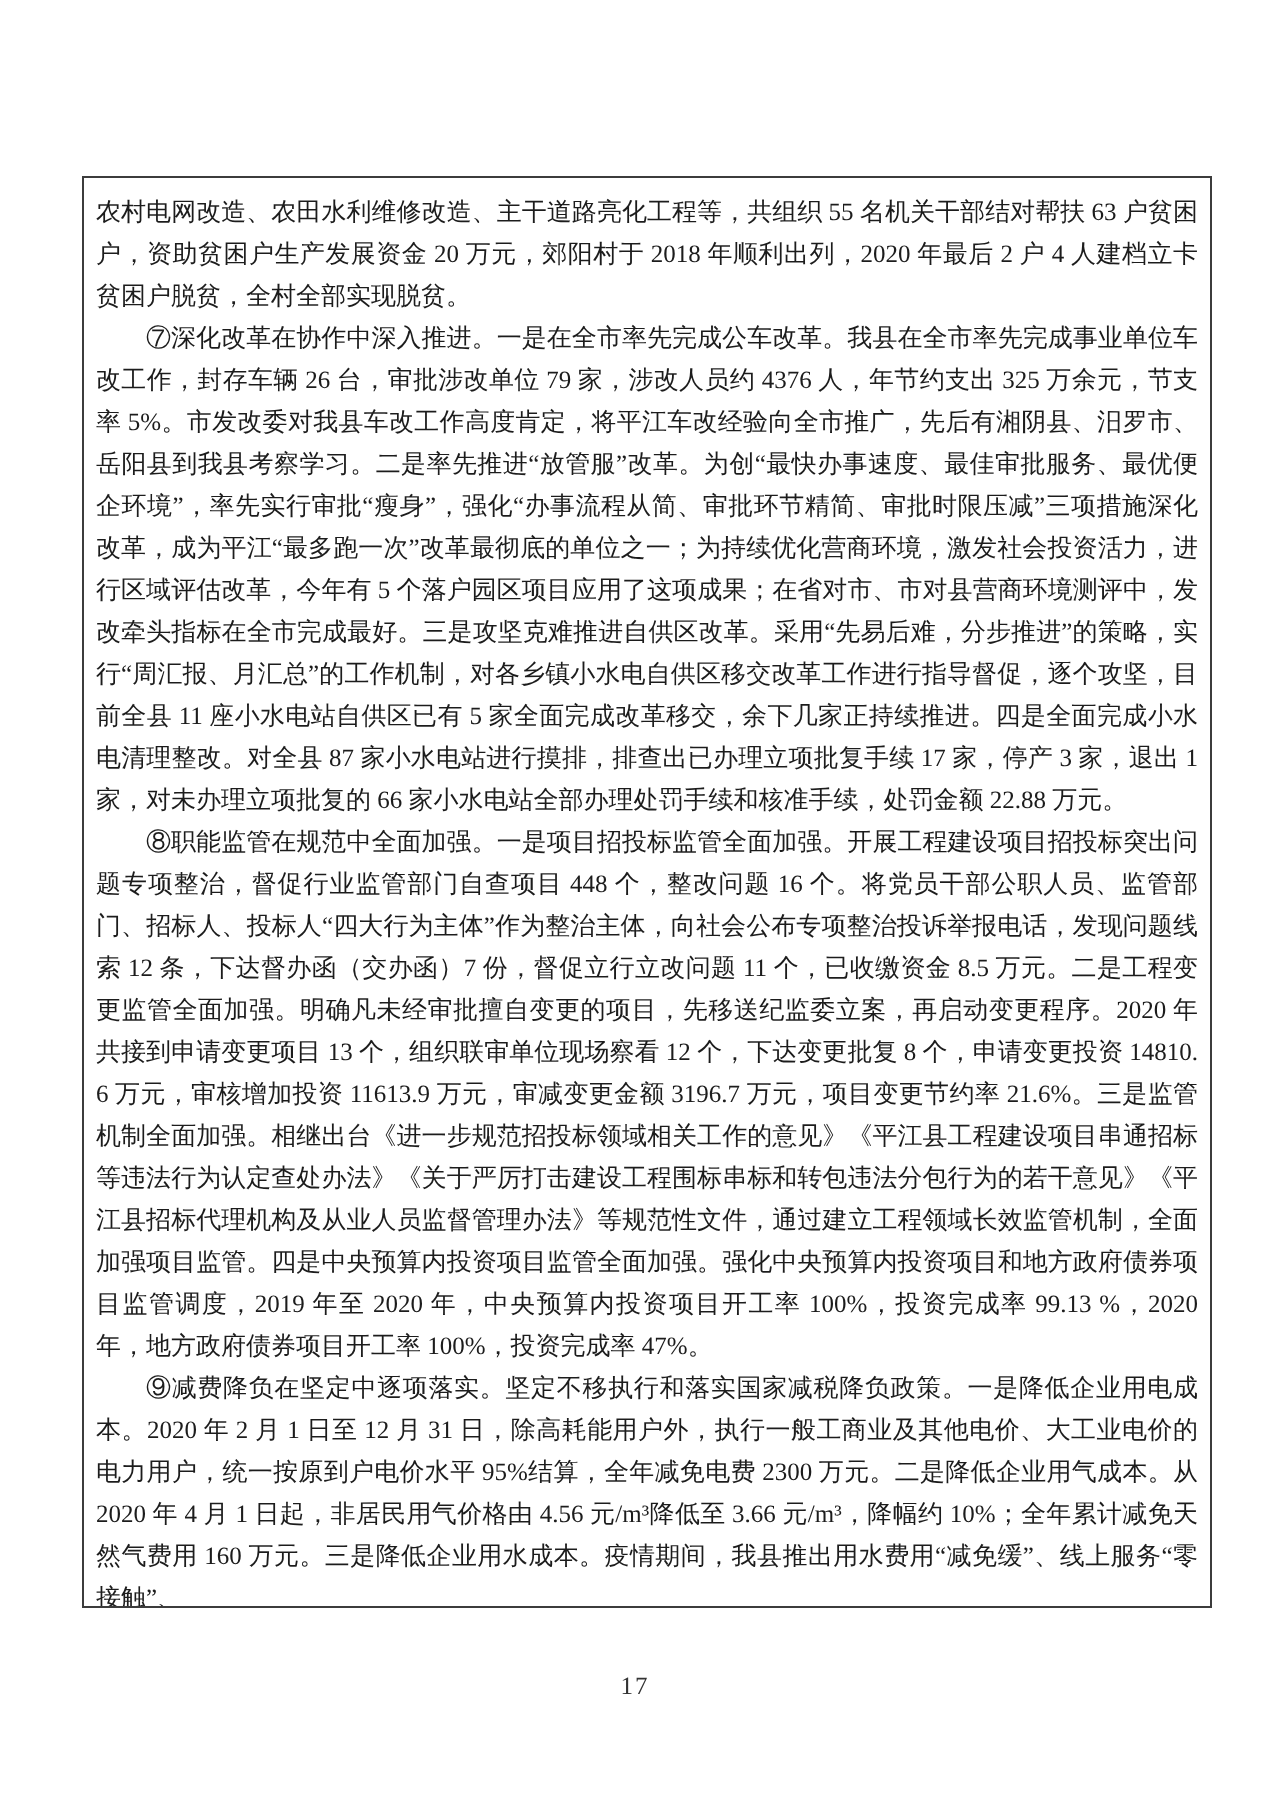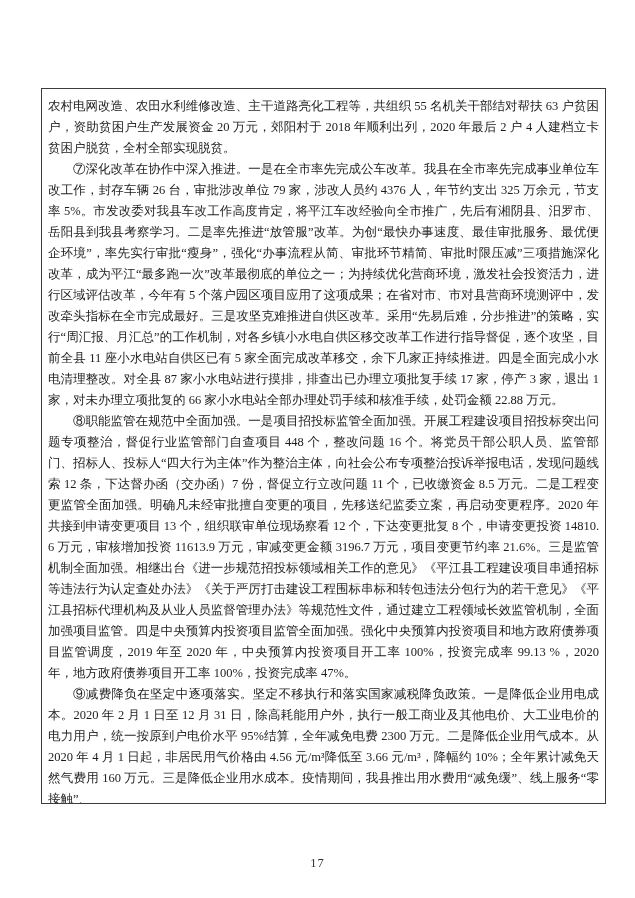--- a/index.html
+++ b/index.html
@@ -36,21 +36,20 @@
   }
   .content-box p.indent{ text-indent:2em; }
   .page-number{
     position:absolute;
     left:0;top:836px;
     width:100%;
     text-align:center;
     font-size:12.5px;
     color:var(--pagenum-color);
     letter-spacing:1px;
-    margin-top:20px;
   }
 </style>
 </head>
 <body>
 
 <div class="content-box">
   <p>农村电网改造、农田水利维修改造、主干道路亮化工程等，共组织 55 名机关干部结对帮扶 63 户贫困户，资助贫困户生产发展资金 20 万元，郊阳村于 2018 年顺利出列，2020 年最后 2 户 4 人建档立卡贫困户脱贫，全村全部实现脱贫。</p>
   <p class="indent">⑦深化改革在协作中深入推进。一是在全市率先完成公车改革。我县在全市率先完成事业单位车改工作，封存车辆 26 台，审批涉改单位 79 家，涉改人员约 4376 人，年节约支出 325 万余元，节支率 5%。市发改委对我县车改工作高度肯定，将平江车改经验向全市推广，先后有湘阴县、汨罗市、岳阳县到我县考察学习。二是率先推进“放管服”改革。为创“最快办事速度、最佳审批服务、最优便企环境”，率先实行审批“瘦身”，强化“办事流程从简、审批环节精简、审批时限压减”三项措施深化改革，成为平江“最多跑一次”改革最彻底的单位之一；为持续优化营商环境，激发社会投资活力，进行区域评估改革，今年有 5 个落户园区项目应用了这项成果；在省对市、市对县营商环境测评中，发改牵头指标在全市完成最好。三是攻坚克难推进自供区改革。采用“先易后难，分步推进”的策略，实行“周汇报、月汇总”的工作机制，对各乡镇小水电自供区移交改革工作进行指导督促，逐个攻坚，目前全县 11 座小水电站自供区已有 5 家全面完成改革移交，余下几家正持续推进。四是全面完成小水电清理整改。对全县 87 家小水电站进行摸排，排查出已办理立项批复手续 17 家，停产 3 家，退出 1 家，对未办理立项批复的 66 家小水电站全部办理处罚手续和核准手续，处罚金额 22.88 万元。</p>
   <p class="indent">⑧职能监管在规范中全面加强。一是项目招投标监管全面加强。开展工程建设项目招投标突出问题专项整治，督促行业监管部门自查项目 448 个，整改问题 16 个。将党员干部公职人员、监管部门、招标人、投标人“四大行为主体”作为整治主体，向社会公布专项整治投诉举报电话，发现问题线索 12 条，下达督办函（交办函）7 份，督促立行立改问题 11 个，已收缴资金 8.5 万元。二是工程变更监管全面加强。明确凡未经审批擅自变更的项目，先移送纪监委立案，再启动变更程序。2020 年共接到申请变更项目 13 个，组织联审单位现场察看 12 个，下达变更批复 8 个，申请变更投资 14810.6 万元，审核增加投资 11613.9 万元，审减变更金额 3196.7 万元，项目变更节约率 21.6%。三是监管机制全面加强。相继出台《进一步规范招投标领域相关工作的意见》《平江县工程建设项目串通招标等违法行为认定查处办法》《关于严厉打击建设工程围标串标和转包违法分包行为的若干意见》《平江县招标代理机构及从业人员监督管理办法》等规范性文件，通过建立工程领域长效监管机制，全面加强项目监管。四是中央预算内投资项目监管全面加强。强化中央预算内投资项目和地方政府债券项目监管调度，2019 年至 2020 年，中央预算内投资项目开工率 100%，投资完成率 99.13 %，2020 年，地方政府债券项目开工率 100%，投资完成率 47%。</p>
   <p class="indent">⑨减费降负在坚定中逐项落实。坚定不移执行和落实国家减税降负政策。一是降低企业用电成本。2020 年 2 月 1 日至 12 月 31 日，除高耗能用户外，执行一般工商业及其他电价、大工业电价的电力用户，统一按原到户电价水平 95%结算，全年减免电费 2300 万元。二是降低企业用气成本。从 2020 年 4 月 1 日起，非居民用气价格由 4.56 元/m³降低至 3.66 元/m³，降幅约 10%；全年累计减免天然气费用 160 万元。三是降低企业用水成本。疫情期间，我县推出用水费用“减免缓”、线上服务“零接触”、</p>

